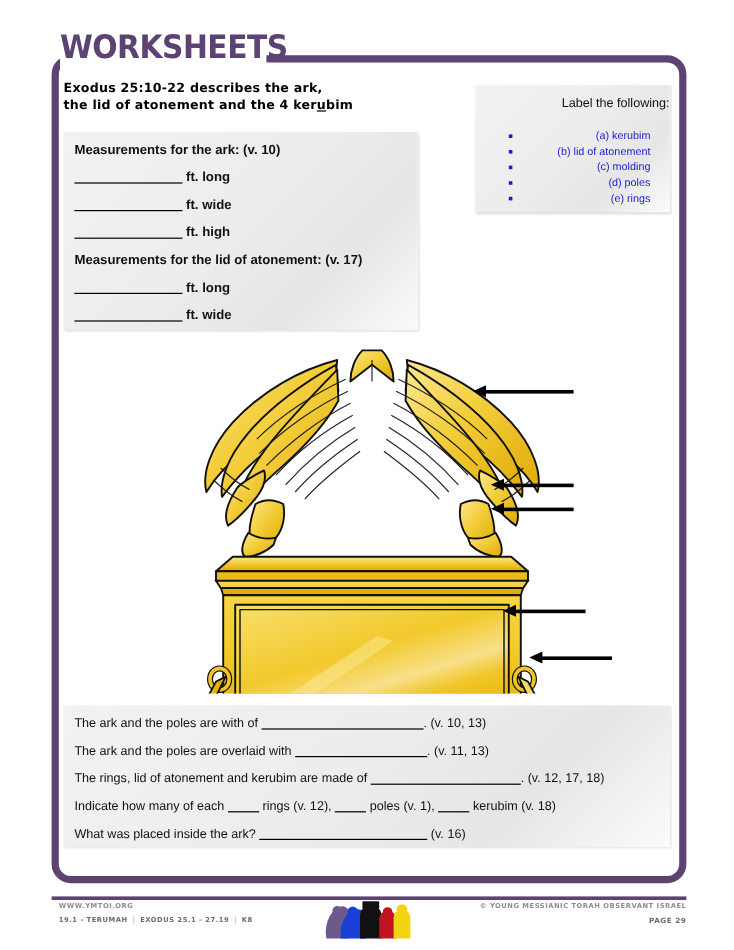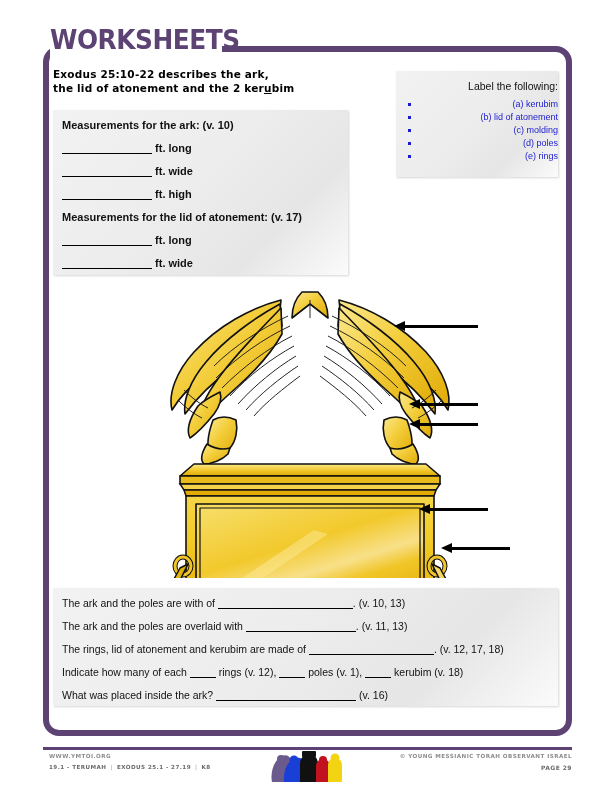--- a/index.html
+++ b/index.html
@@ -69,21 +69,21 @@
     border-bottom:1px solid #000;
     vertical-align:-2px;
   }
   .blank.w90{ width:90px; }
   
   #label-panel{ left:396px;top:71px;width:162px;height:106px;text-align:right; }
   #label-panel .lp-title{
     font-size:10.5px;color:#111;
     margin:9px 0 7px 10px;
   }
-  #label-panel ul{ margin:0;padding:0;list-style:none; }
+  #label-panel ul{ margin:16px;padding:0;list-style:none; }
   #label-panel li{
     font-size:9px;color:#1a1ad0;
     margin:0 0 2px 12px;
     padding-left:9px;
     position:relative;
     line-height:11px;
   }
   #label-panel li::before{
     content:"";
     position:absolute;left:0;top:4px;
@@ -143,21 +143,21 @@
 </style>
 </head>
 <body>
 
 <div id="frame"></div>
 <div id="title-mask"></div>
 <div id="worksheets-title">WORKSHEETS</div>
 
 <div id="exodus-heading">
   <span>Exodus 25:10-22 describes the ark,</span><br>
-  <span>the lid of atonement and the 2 ker</span><span class="ul">u</span><span>bim</span>
+  <span>the lid of atonement and the 4 ker</span><span class="ul">u</span><span>bim</span>
 </div>
 
 <div id="measure-panel" class="panel">
   <div class="line">Measurements for the ark: (v. 10)</div>
   <div class="line"><span class="blank w90"></span> <span>ft. long</span></div>
   <div class="line"><span class="blank w90"></span> <span>ft. wide</span></div>
   <div class="line"><span class="blank w90"></span> <span>ft. high</span></div>
   <div class="line">Measurements for the lid of atonement: (v. 17)</div>
   <div class="line"><span class="blank w90"></span> <span>ft. long</span></div>
   <div class="line"><span class="blank w90"></span> <span>ft. wide</span></div>

